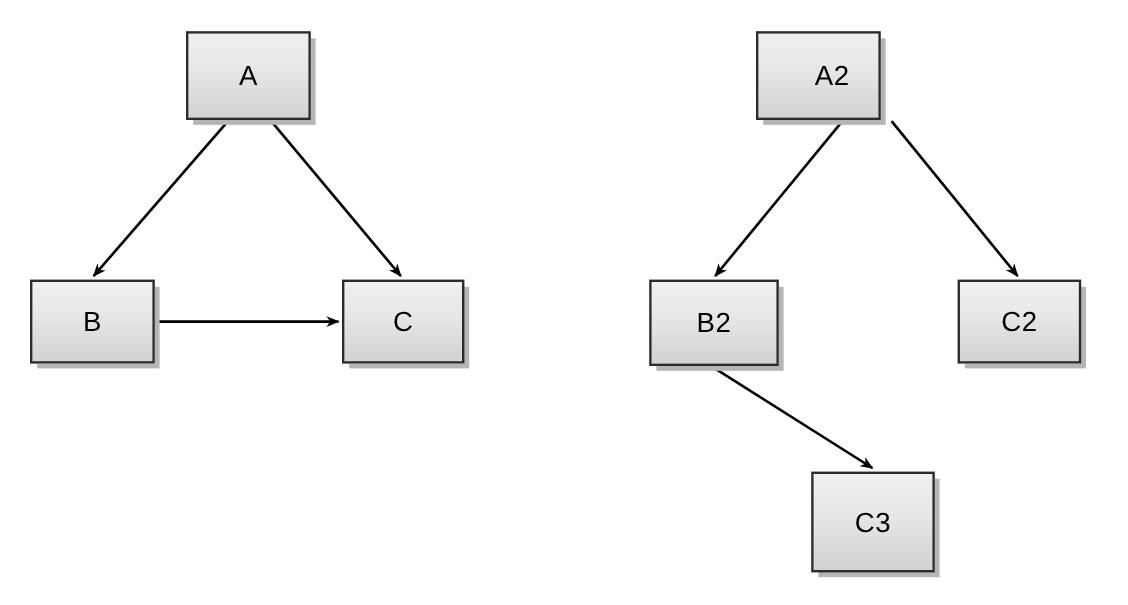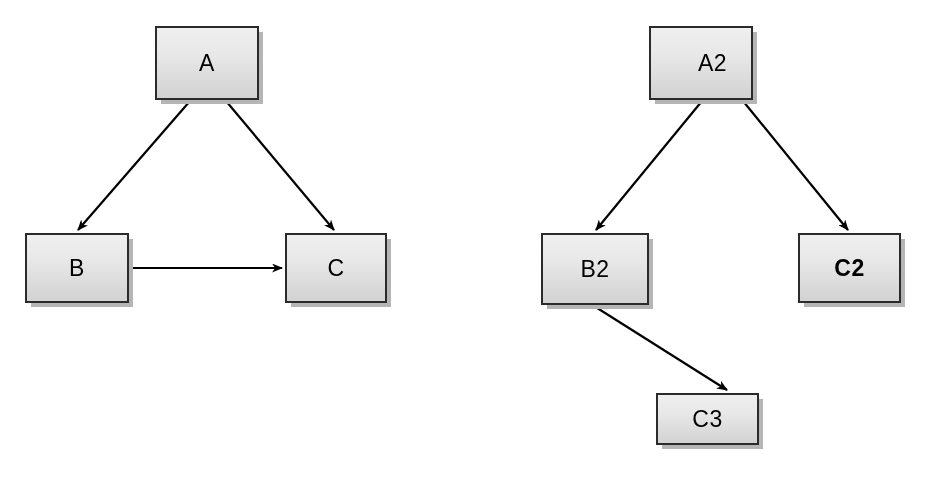--- a/index.html
+++ b/index.html
@@ -69,27 +69,27 @@
   <div id="nodes">
       <div class="node" style="left: 155px; top: 26px; width: 104px; height: 74px;">
         <span>A</span>
       </div>
       <div class="node" style="left: 25px; top: 233px; width: 104px; height: 70px;">
         <span>B</span>
       </div>
       <div class="node" style="left: 285px; top: 233px; width: 102px; height: 70px;">
         <span>C</span>
       </div>
-      <div class="node" style="left: 649px; top: 26px; width: 104px; height: 74px; padding-left: 23px;">
+      <div class="node" style="left: 630px; top: 26px; width: 104px; height: 74px; padding-left: 23px;">
         <span>A2</span>
       </div>
       <div class="node" style="left: 541px; top: 233px; width: 108px; height: 72px;">
         <span>B2</span>
       </div>
-      <div class="node" style="left: 798px; top: 233px; width: 103px; height: 70px; font-weight: bold;">
+      <div class="node" style="left: 798px; top: 233px; width: 103px; height: 70px;">
         <span>C2</span>
       </div>
-      <div class="node" style="left: 656px; top: 393px; width: 103px; height: 52px;">
+      <div class="node" style="left: 676px; top: 393px; width: 103px; height: 84px;">
         <span>C3</span>
       </div>
     </div>
 
 </div>
 
 </body></html>

